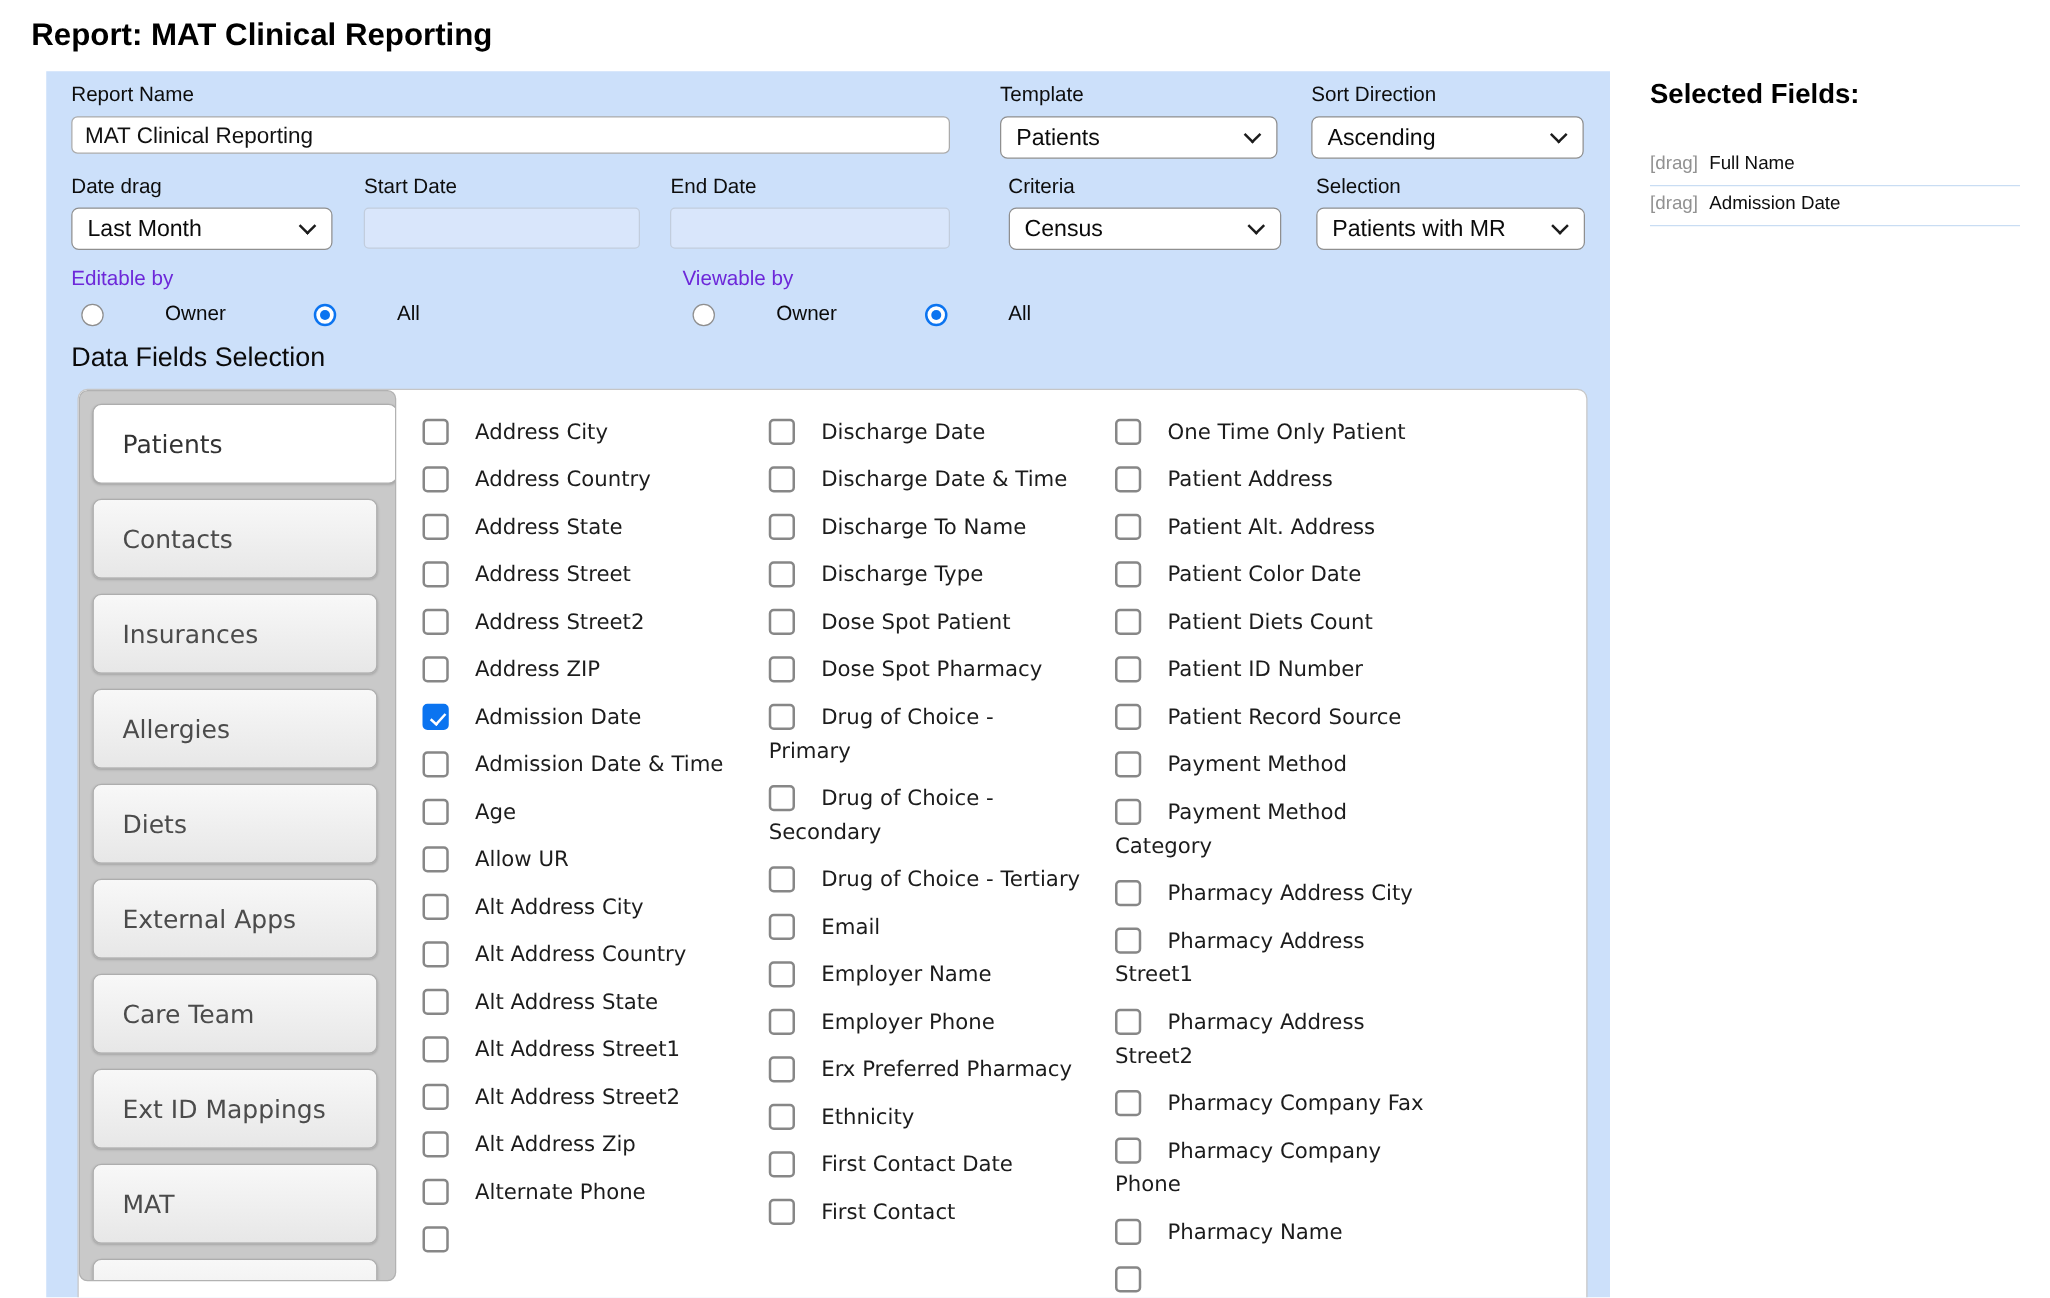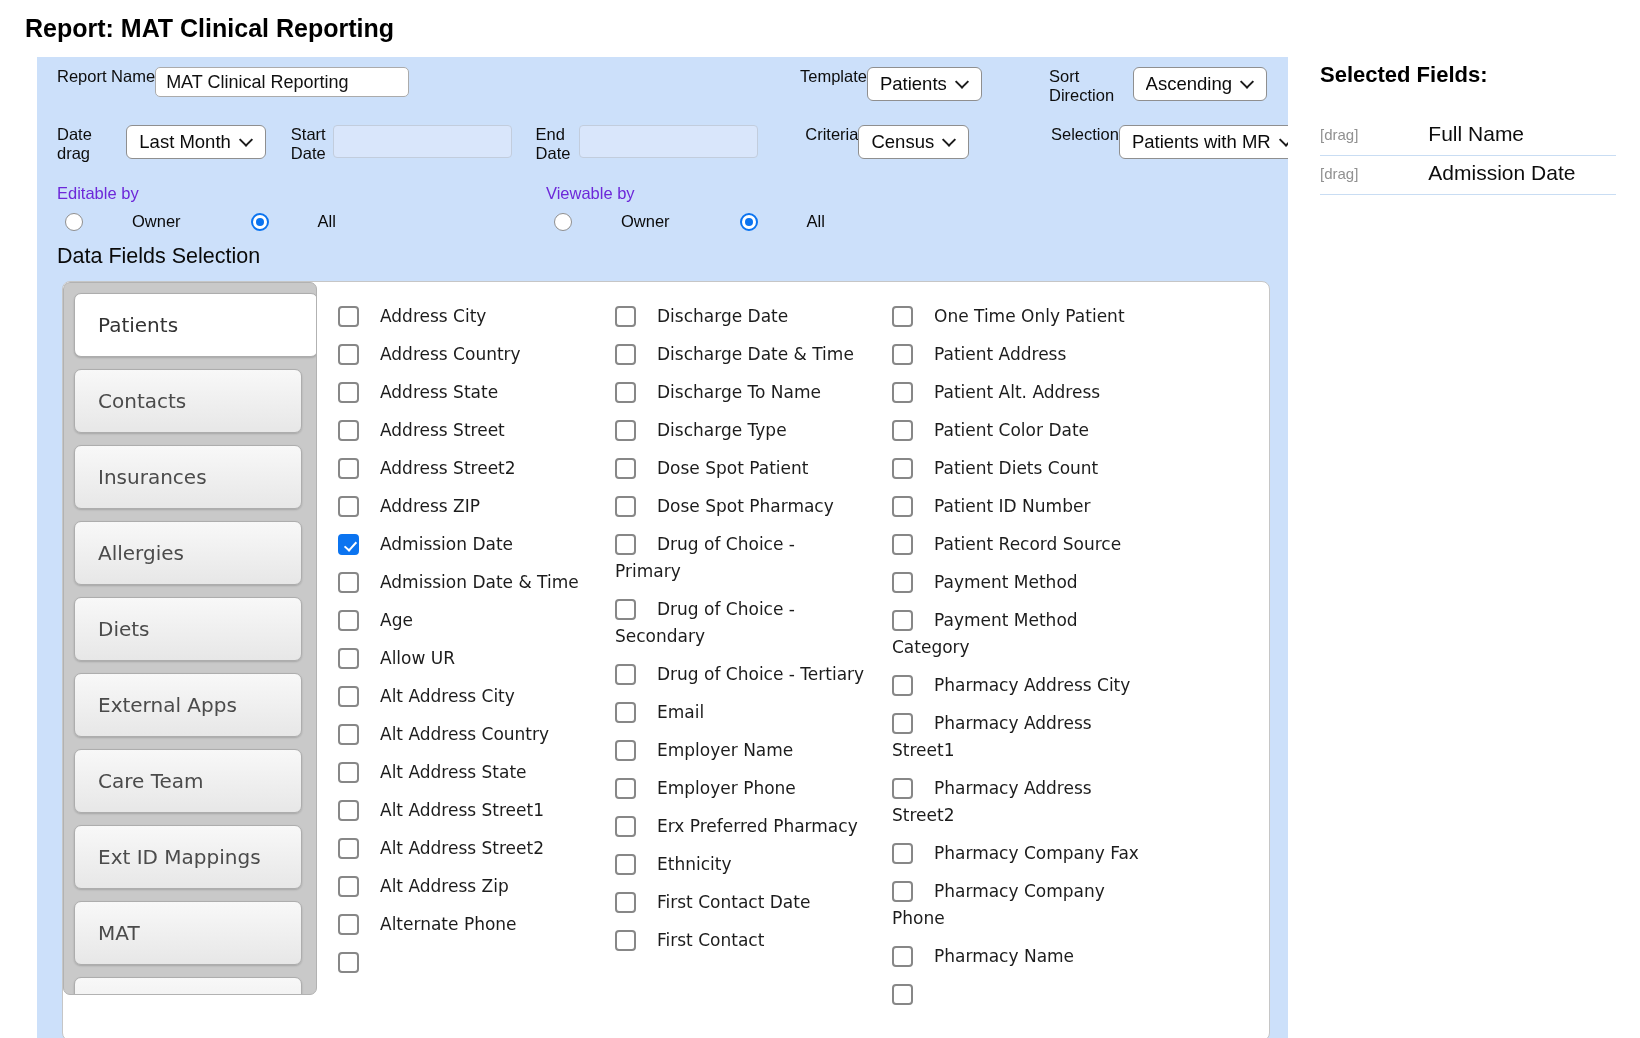--- a/index.html
+++ b/index.html
@@ -6,21 +6,21 @@
   html,body { width:1640px; height:1038px; background:#ffffff; overflow:hidden;
               font-family:"Liberation Sans", sans-serif; position:relative; }
 
   .page-title { position:absolute; left:25px; top:14px; font-size:25px; font-weight:bold; color:#000; }
 
   
   .blue-panel { position:absolute; left:37px; top:57px; width:1251px; height:981px;
                 background:#cce0fa; padding:10px 20px 0 20px; overflow:hidden; }
 
   .form-row { display:flex; align-items:flex-start; }
-  .grp { display:flex; flex-direction:row; }
+  .grp { display:flex; flex-direction:column; }
   .form-label { font-size:16.5px; color:#0d0d0d; margin-bottom:7px; font-weight:400; }
 
   .text-input { height:30px; background:#fff; border:1px solid #ababab; border-radius:5px;
                 font-family:"Liberation Sans",sans-serif; font-size:18px; color:#111; padding:0 10px; }
   .date-input { height:33px; background:#d9e6fb; border:1px solid #c2cddd; border-radius:4px; }
 
   .select { position:relative; height:34px; background:#fff; border:1px solid #8f8f8f; border-radius:6px;
             display:flex; align-items:center; padding:0 34px 0 12px; cursor:default; }
   .select .sel-text { font-size:18.5px; color:#0b0b0b; font-weight:500; white-space:nowrap; overflow:hidden; }
   .chev { position:absolute; right:14px; top:50%; width:10px; height:10px;
@@ -60,23 +60,23 @@
   .cb { display:inline-block; width:21px; height:21px; border:2px solid #878787; border-radius:4px;
         background:#fff; vertical-align:-5px; margin-right:21px; position:relative; }
   .cb.on { background:#0b74f0; border-color:#0b74f0; }
   .cb.on::after { content:""; position:absolute; left:6.5px; top:2.5px; width:5px; height:10px;
         border:solid #fff; border-width:0 2.6px 2.6px 0; transform:rotate(42deg); }
 
   
   .right-col { position:absolute; left:1320px; top:62px; width:296px; }
   .sel-heading { font-size:22px; font-weight:bold; color:#000; }
   .sel-list { list-style:none; margin-top:29px; }
-  .sel-item { display:flex; align-items:center; padding:5px 0 9px 0; border-bottom:1px solid #c9ddf3;gap:41px; }
+  .sel-item { display:flex; align-items:flex-end; padding:5px 0 9px 0; border-bottom:1px solid #c9ddf3; }
   .drag-handle { font-size:15px; color:#919191; margin-right:9px; cursor:grab; }
-  .sel-name { font-size:21px; color:#0d0d0d;margin-left:20px; }
+  .sel-name { font-size:15px; color:#0d0d0d; }
 </style>
 </head>
 <body>
 
 <h1 class="page-title">Report: MAT Clinical Reporting</h1>
 
 <div class="blue-panel">
 
   <div class="form-row">
     <div class="grp" style="width:703px;">

